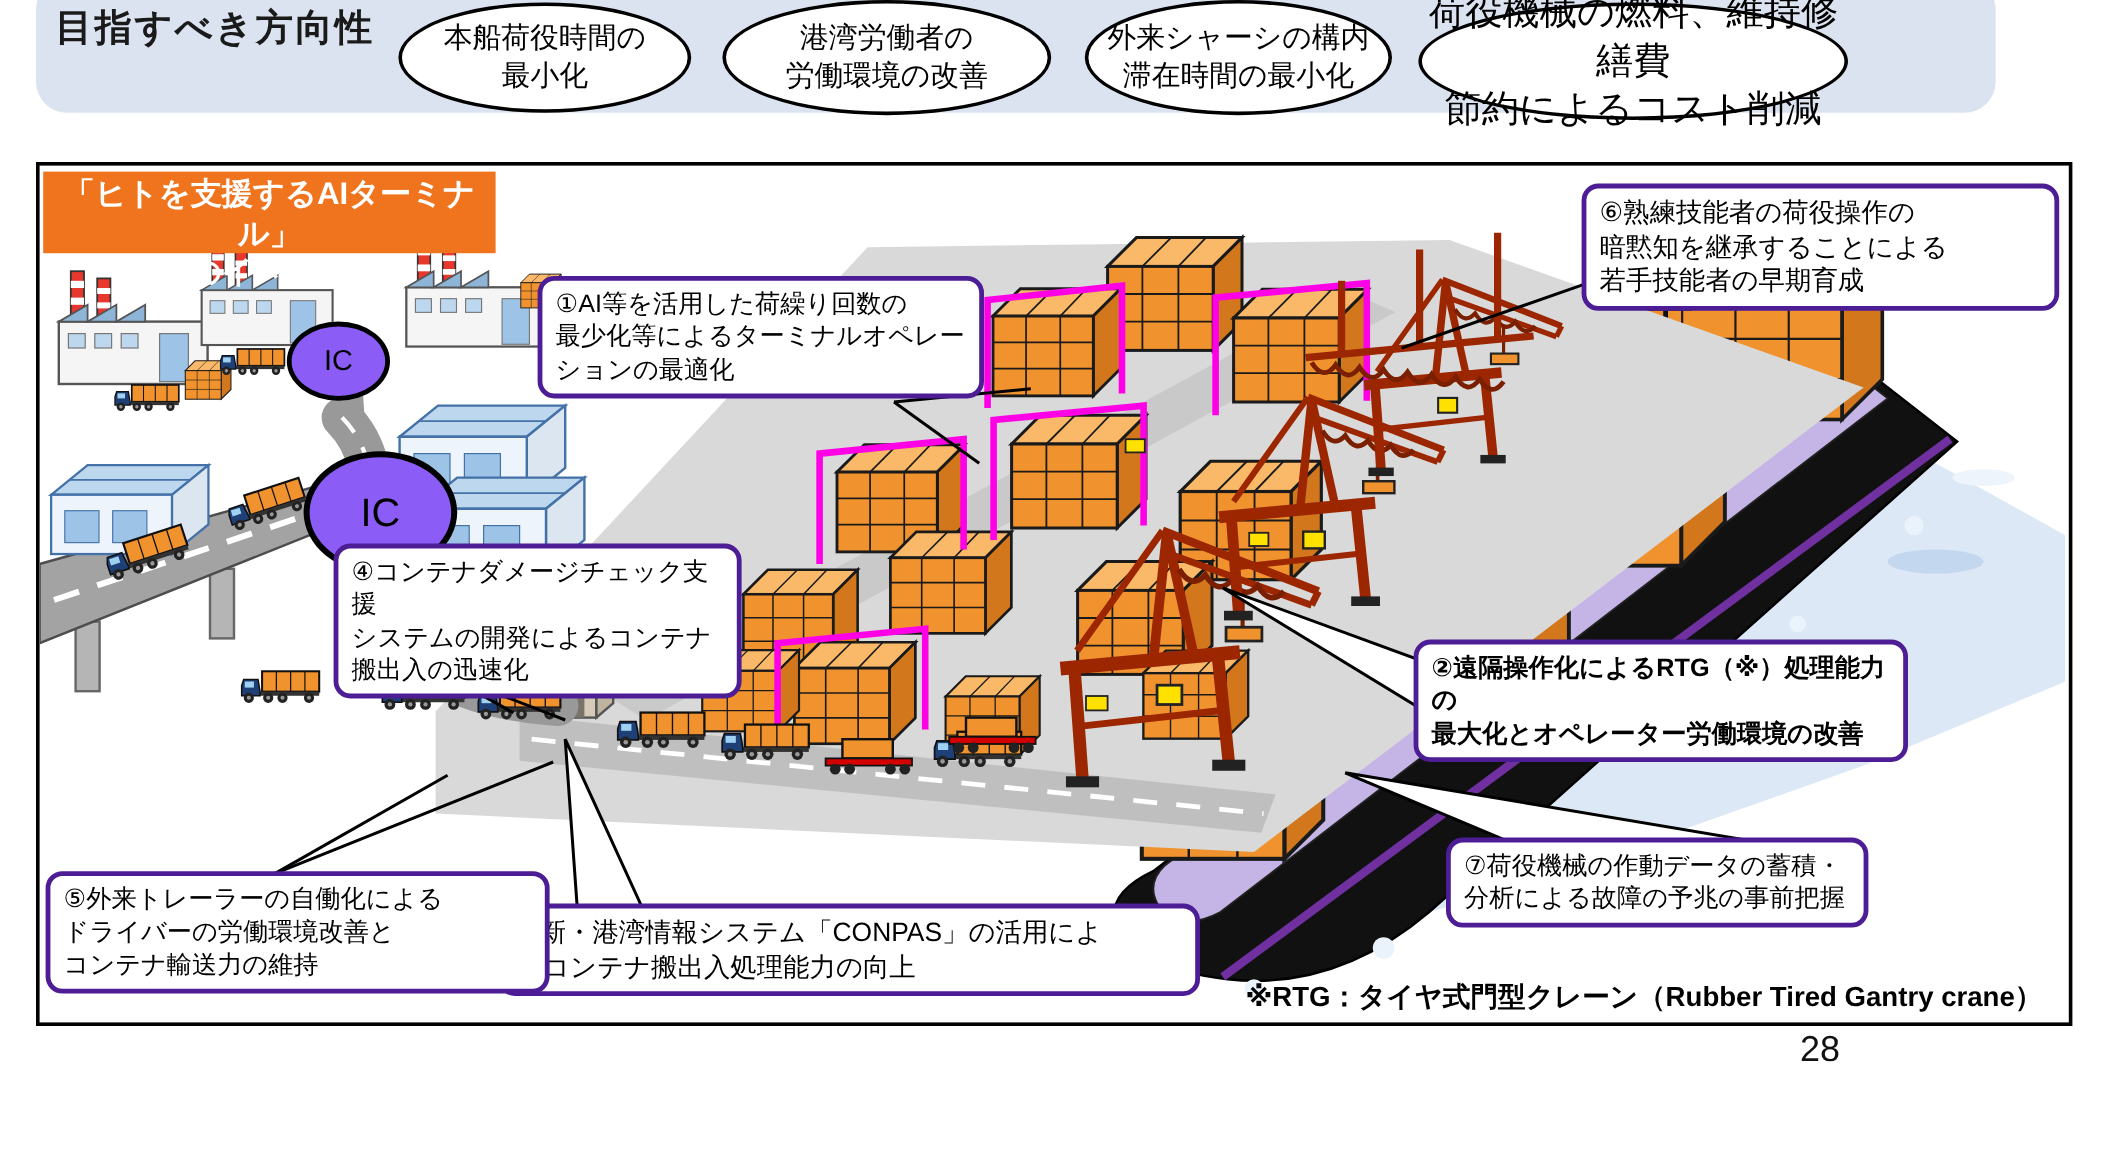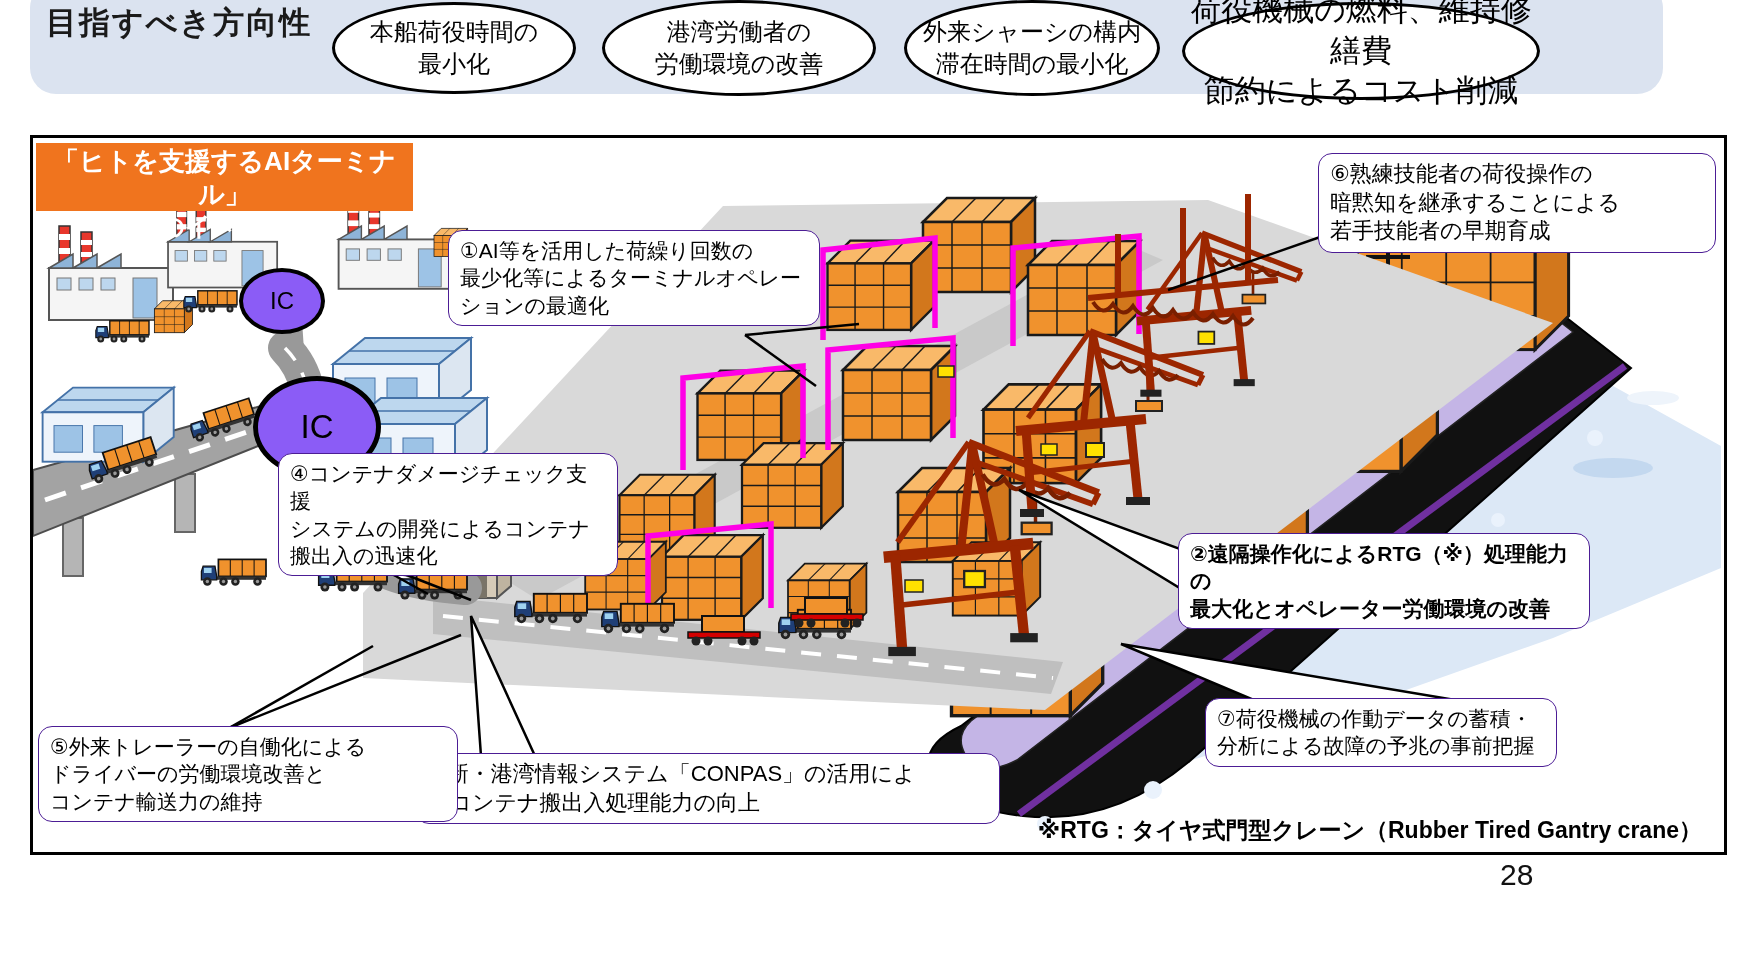--- a/index.html
+++ b/index.html
@@ -18,21 +18,21 @@
   .goal-2{left:874px;top:18px;width:250px;height:90px;}
   .goal-3{left:1152px;top:20px;width:352px;height:92px;font-size:31px;}
   
   .main-box{position:absolute;left:30px;top:135px;width:1697px;height:720px;
             border:3px solid #000;background:#fff;box-sizing:border-box;overflow:hidden;}
   .main-box svg{position:absolute;left:0;top:0;z-index:1;}
   .diagram-title{position:absolute;left:3px;top:5px;width:377px;height:68px;z-index:6;
                  background:#f0741e;color:#fff;font-size:26px;font-weight:700;
                  text-align:center;line-height:1.25;white-space:pre-line;padding-top:2px;
                  box-sizing:border-box;}
-  .callout{position:absolute;background:#fff;border:1px solid #4c1d95;border-radius:14px;
+  .callout{position:absolute;background:#fff;border:4px solid #4c1d95;border-radius:14px;
            padding:6px 11px;font-size:21px;line-height:1.3;white-space:pre-line;
            z-index:5;box-sizing:border-box;}
   .c1{left:415px;top:92px;width:372px;}
   .c2{left:1145px;top:395px;width:412px;font-weight:bold;}
   .c3{left:382px;top:615px;width:585px;font-size:22px;}
   .c4{left:245px;top:315px;width:340px;}
   .c5{left:5px;top:588px;width:420px;}
   .c6{left:1285px;top:15px;width:398px;font-size:22px;}
   .c7{left:1172px;top:560px;width:352px;}
   .ic{position:absolute;background:#8b5cf6;border:4px solid #000;border-radius:50%;

